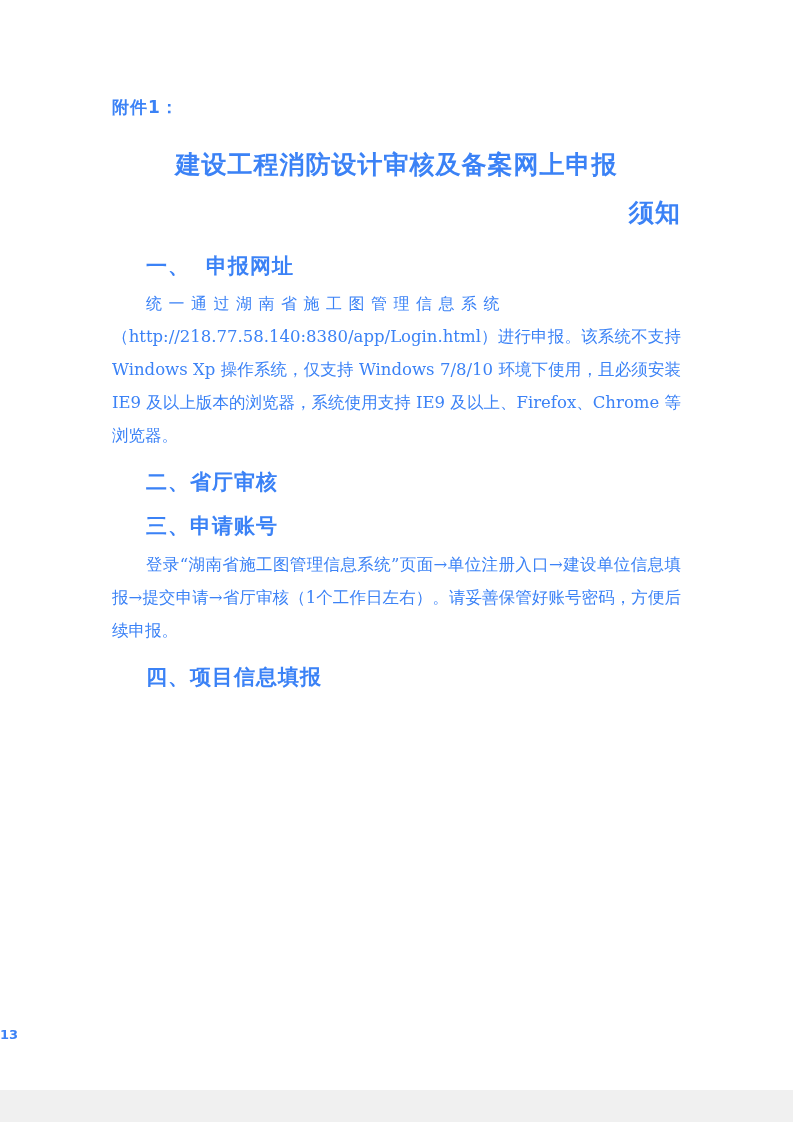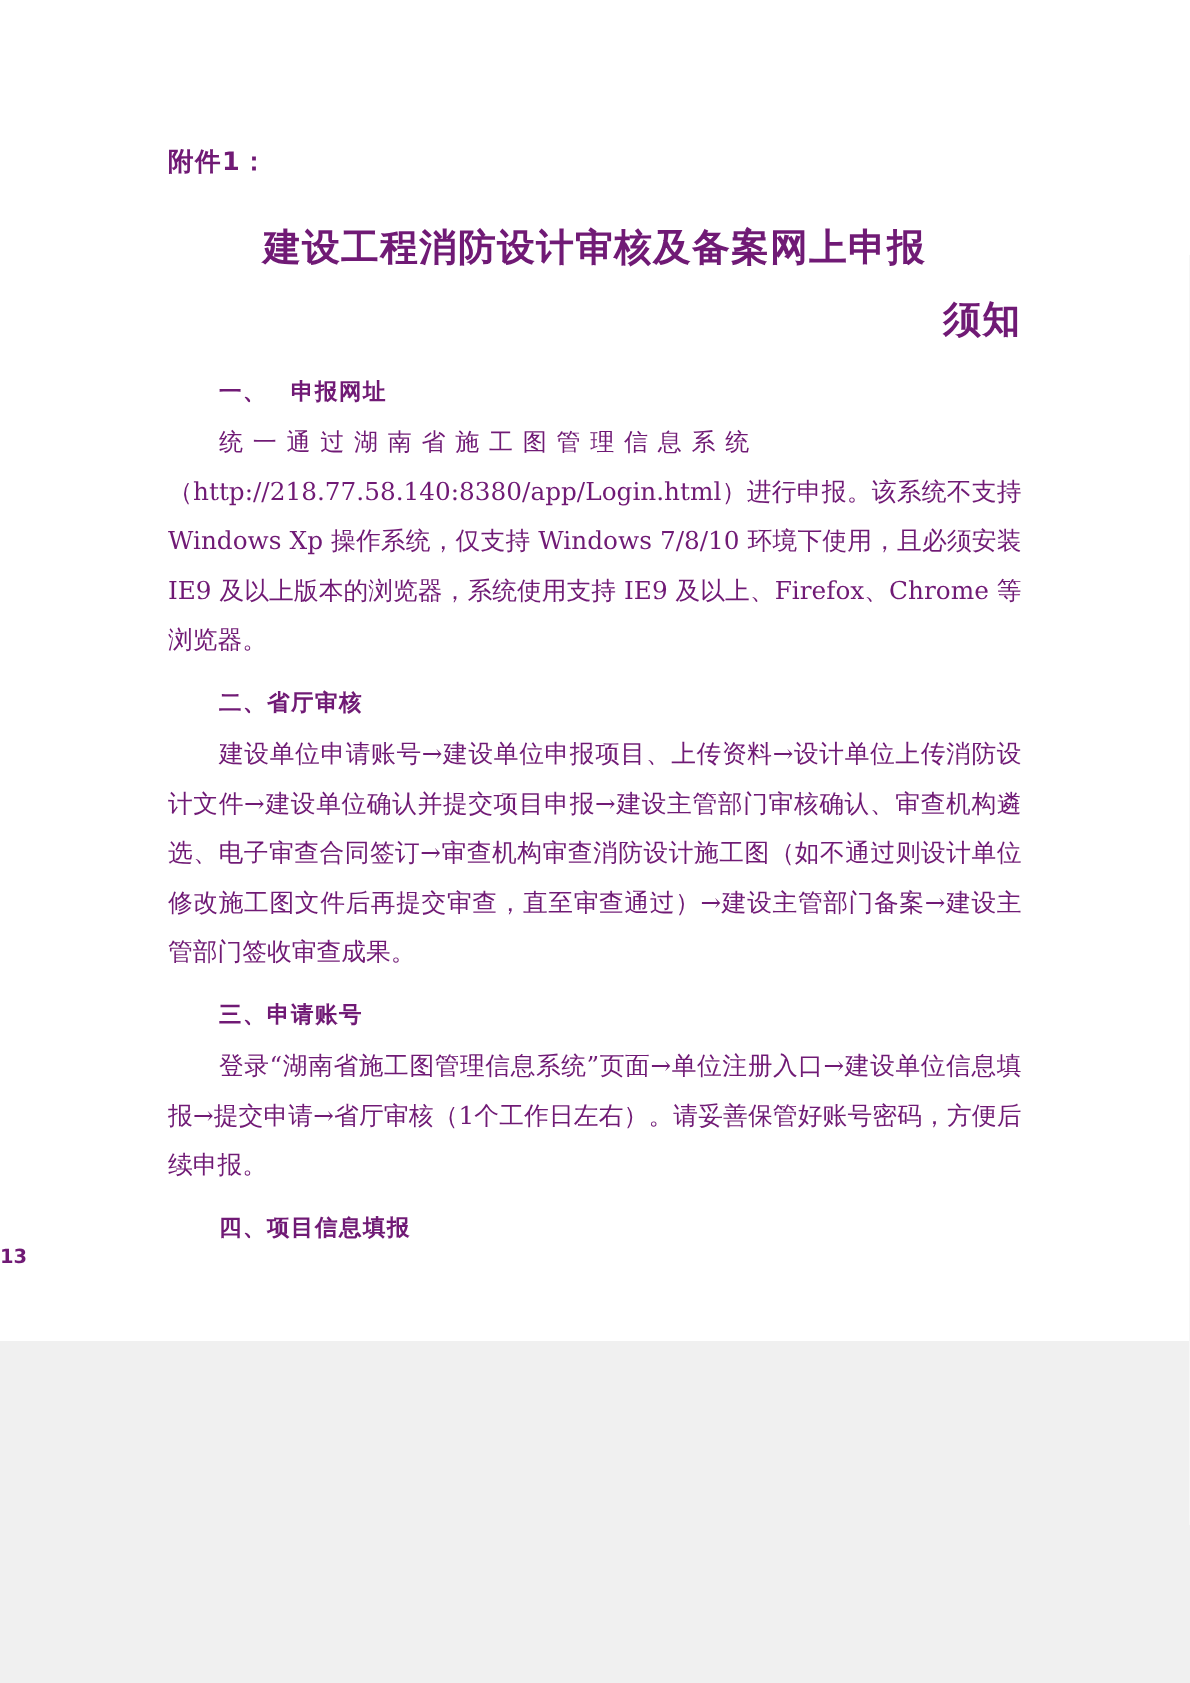--- a/index.html
+++ b/index.html
@@ -2,28 +2,28 @@
 <html lang="zh"><head>
 <meta charset="utf-8">
 <style>
   html, body {
     margin: 0;
     padding: 0;
     background: #f0f0f0;
   }
   .page {
     width: 793px;
-    height: 894px;
+    height: 1090px;
     background: #ffffff;
     margin: 0 auto;
     position: relative;
     box-sizing: border-box;
     padding: 96px 112px 40px 112px;
     font-family: "DejaVu Serif", "Liberation Serif", serif;
-    color: #701a75;
+    color: #3b82f6;
     overflow: hidden;
   }
 
   .attachment-label {
     font-family: "DejaVu Sans", "Liberation Sans", sans-serif;
     font-weight: bold;
     font-size: 17px;
     letter-spacing: 1px;
     margin: 0 0 22px 0;
   }
@@ -38,21 +38,21 @@
     margin: 0 0 10px 0;
   }
   .doc-title .line2 {
     display: block;
     text-align: right;
   }
 
   .section-heading {
     font-family: "DejaVu Sans", "Liberation Sans", sans-serif;
     font-weight: bold;
-    font-size: 15px;
+    font-size: 21px;
     margin: 16px 0 8px 0;
     text-indent: 34px;
     letter-spacing: 1px;
   }
   .section-heading.wide-gap .num {
     margin-right: 16px;
   }
 
   p.body-text {
     font-size: 16.5px;
@@ -97,21 +97,20 @@
     <span class="num">一、</span><span>申报网址</span>
   </h2>
   <p class="body-text">
     <span class="spaced-line">统一通过湖南省施工图管理信息系统</span>
     <span>（http://218.77.58.140:8380/app/Login.html）进行申报。该系统不支持 Windows Xp 操作系统，仅支持 Windows 7/8/10 环境下使用，且必须安装 IE9 及以上版本的浏览器，系统使用支持 IE9 及以上、Firefox、Chrome 等浏览器。</span>
   </p>
 
   <h2 class="section-heading">
     <span class="num">二、</span><span>省厅审核</span>
   </h2>
-  <p class="body-text">建设单位申请账号→建设单位申报项目、上传资料→设计单位上传消防设计文件→建设单位确认并提交项目申报→建设主管部门审核确认、审查机构遴选、电子审查合同签订→审查机构审查消防设计施工图（如不通过则设计单位修改施工图文件后再提交审查，直至审查通过）→建设主管部门备案→建设主管部门签收审查成果。</p>
 
   <h2 class="section-heading">
     <span class="num">三、</span><span>申请账号</span>
   </h2>
   <p class="body-text">登录“湖南省施工图管理信息系统”页面→单位注册入口→建设单位信息填报→提交申请→省厅审核（1个工作日左右）。请妥善保管好账号密码，方便后续申报。</p>
 
   <h2 class="section-heading">
     <span class="num">四、</span><span>项目信息填报</span>
   </h2>
 

